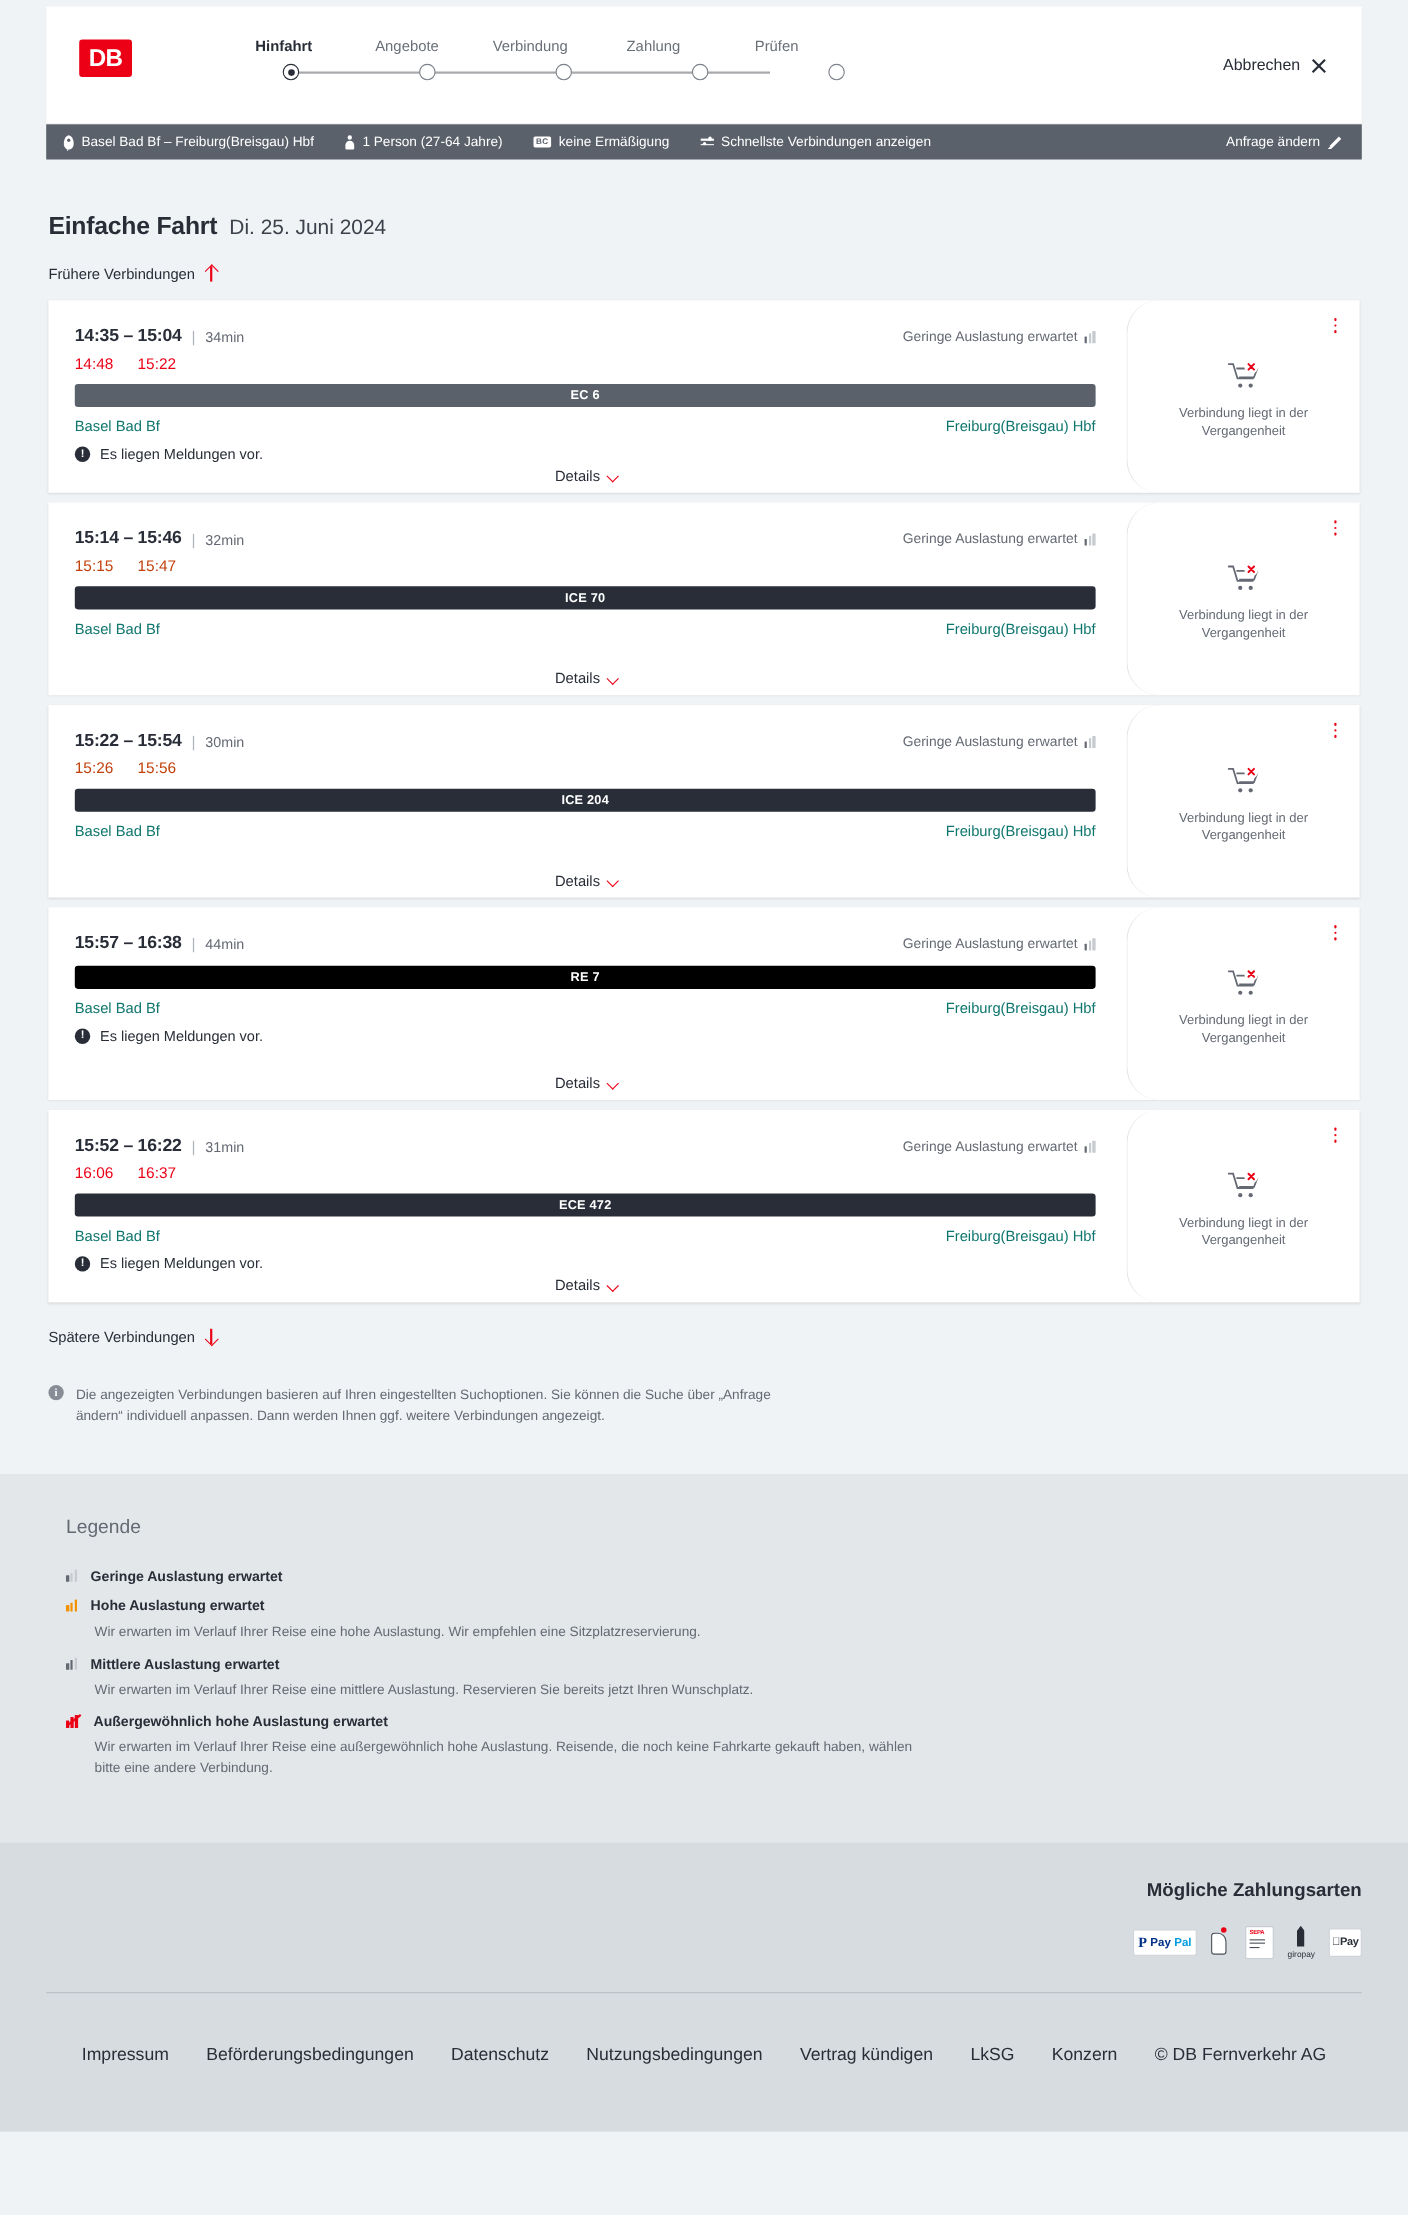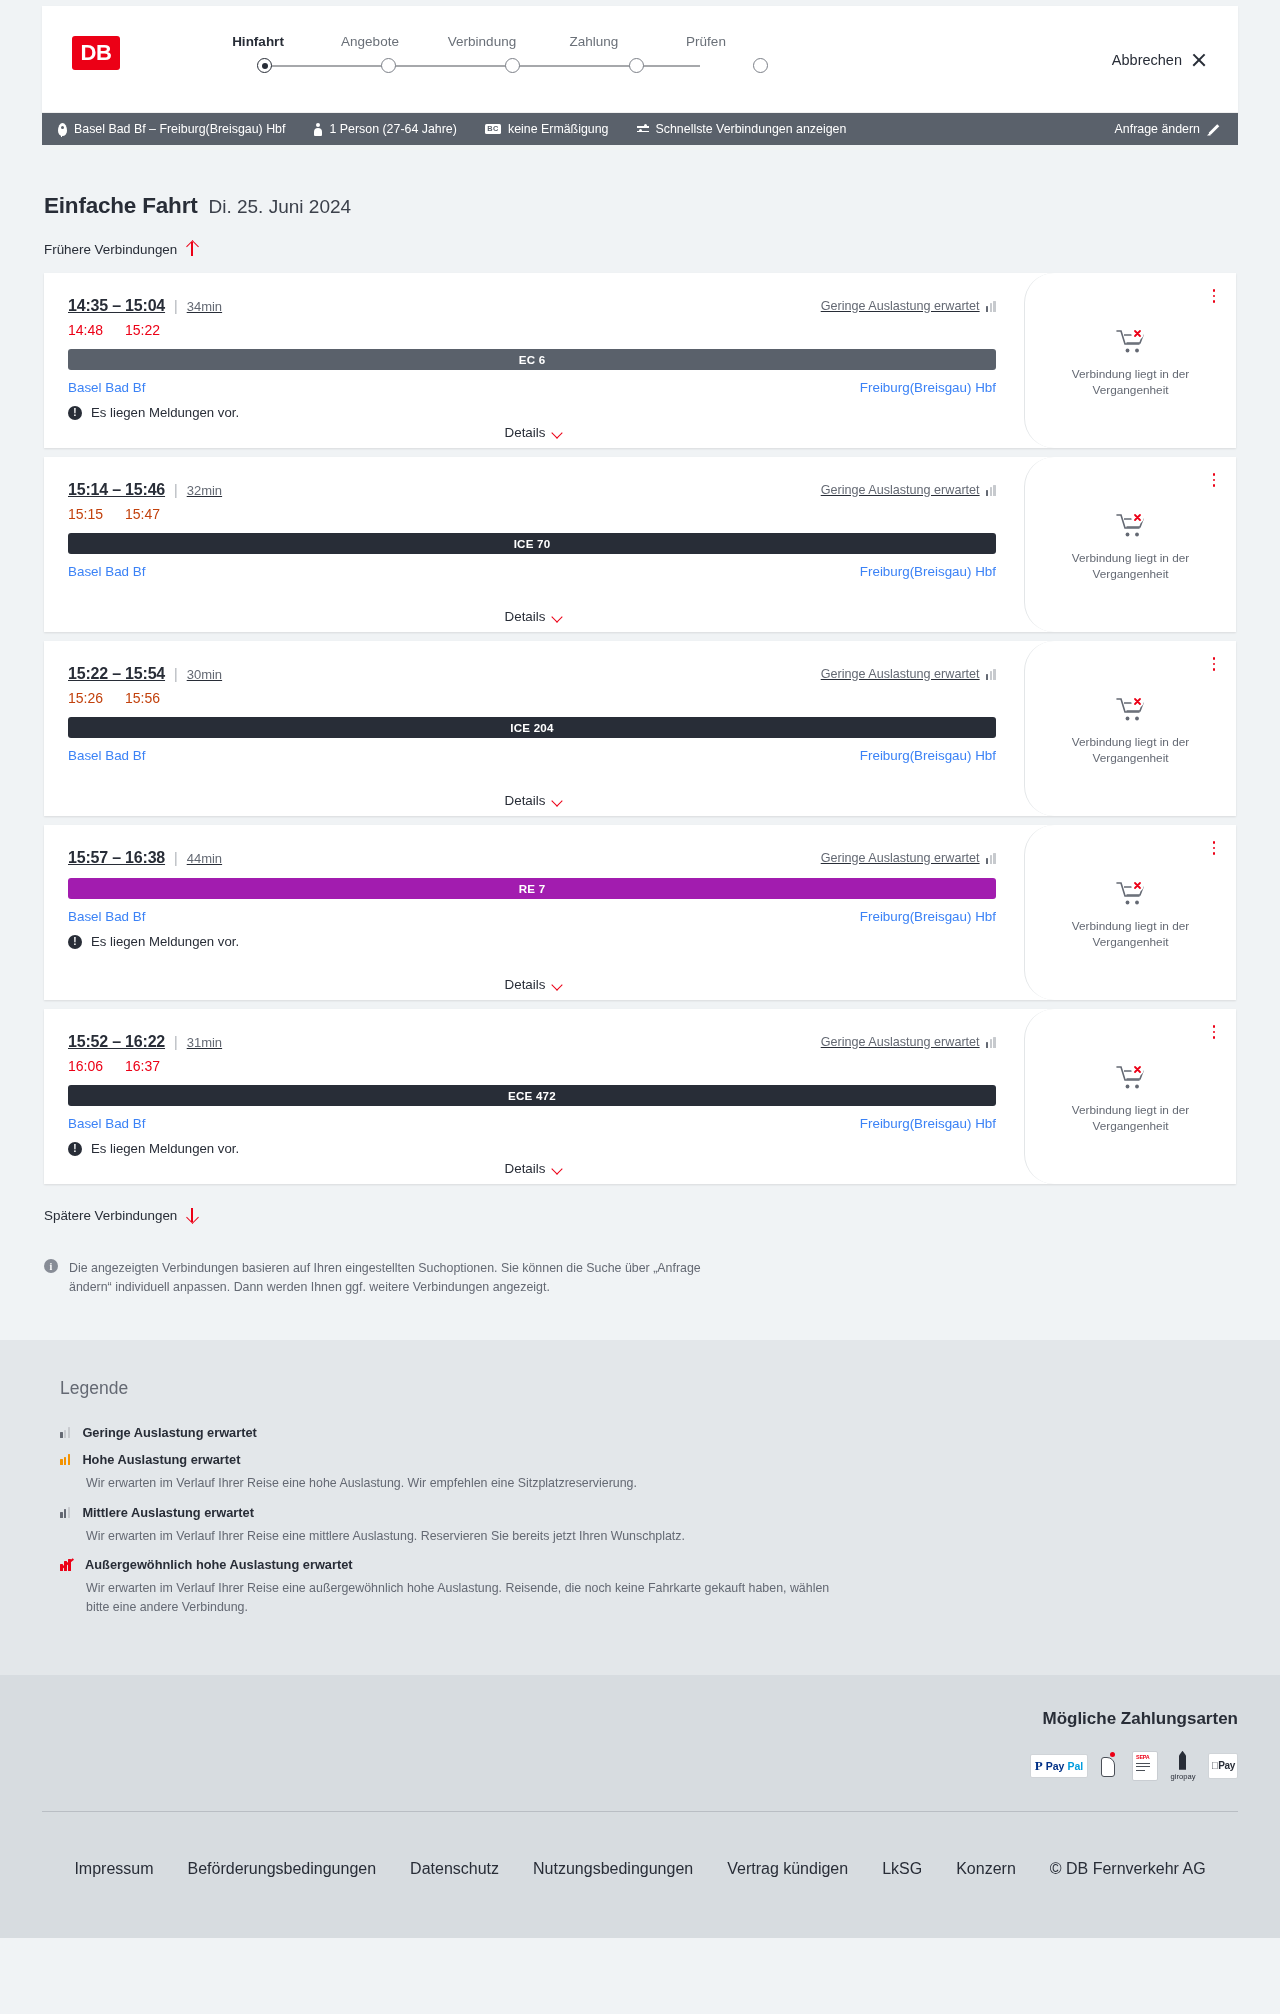--- a/index.html
+++ b/index.html
@@ -129,40 +129,40 @@
     background:#fff; display:flex; margin: 0 18px 9px 18px;
     box-shadow: 0 1px 2px rgba(0,0,0,.10);
     min-height: 175px;
   }
   .card-left { flex: 1 1 auto; padding: 24px 28px 14px 24px; position:relative; }
   .card-right {
     width: 212px; flex: 0 0 212px; border-left: 1px solid #e3e6e8;
     position:relative; display:flex; flex-direction:column;
     align-items:center; justify-content:center;border-radius:30px;
   }
-  .row1 { display:flex; align-items:center;text-decoration:underline; }
+  .row1 { display:flex; align-items:center; }
   .times { font-size: 16px; font-weight: bold; letter-spacing:-.2px; }
   .sep { color:#b0b4ba; margin: 0 9px; font-size: 14px; }
   .dur { font-size: 13px; color:#646973; }
   .occ {
     margin-left:auto; display:flex; align-items:center; gap:6px;
     font-size: 12.6px; color:#646973;
   }
   .row2 { margin-top: 7px; display:flex; gap: 22px; font-size: 14px; }
   .row2.delay { color:#ec0016; }
   .row2.ontime { color:#c2410c; }
   .trainbar {
     margin-top: 11px; height: 21px; border-radius: 3px;
     display:flex; align-items:center; justify-content:center;
     color:#fff; font-size: 11.6px; font-weight: bold; letter-spacing:.2px;
   }
   .trainbar.ice { background:#282d37; }
   .trainbar.ec  { background:#5a616b; }
-  .trainbar.re  { background:#a21caf; }
-  .row3 { margin-top: 10px; display:flex; font-size: 13.4px; color:#3b82f6; }
+  .trainbar.re  { background:#000000; }
+  .row3 { margin-top: 10px; display:flex; font-size: 13.4px; color:#0f766e; }
   .row3 .to { margin-left:auto; }
   .row4 { margin-top: 10px; display:flex; align-items:center; gap:9px; font-size:13.2px; }
   .warn-icon {
     width:14px;height:14px;border-radius:50%;background:#282d37;
     display:inline-flex;align-items:center;justify-content:center;
     color:#fff;font-size:10px;font-weight:bold; line-height:1; flex:0 0 14px;
   }
   .details {
     position:absolute; left:0; right:0; bottom: 8px;
     display:flex; align-items:center; justify-content:center; gap:7px;

